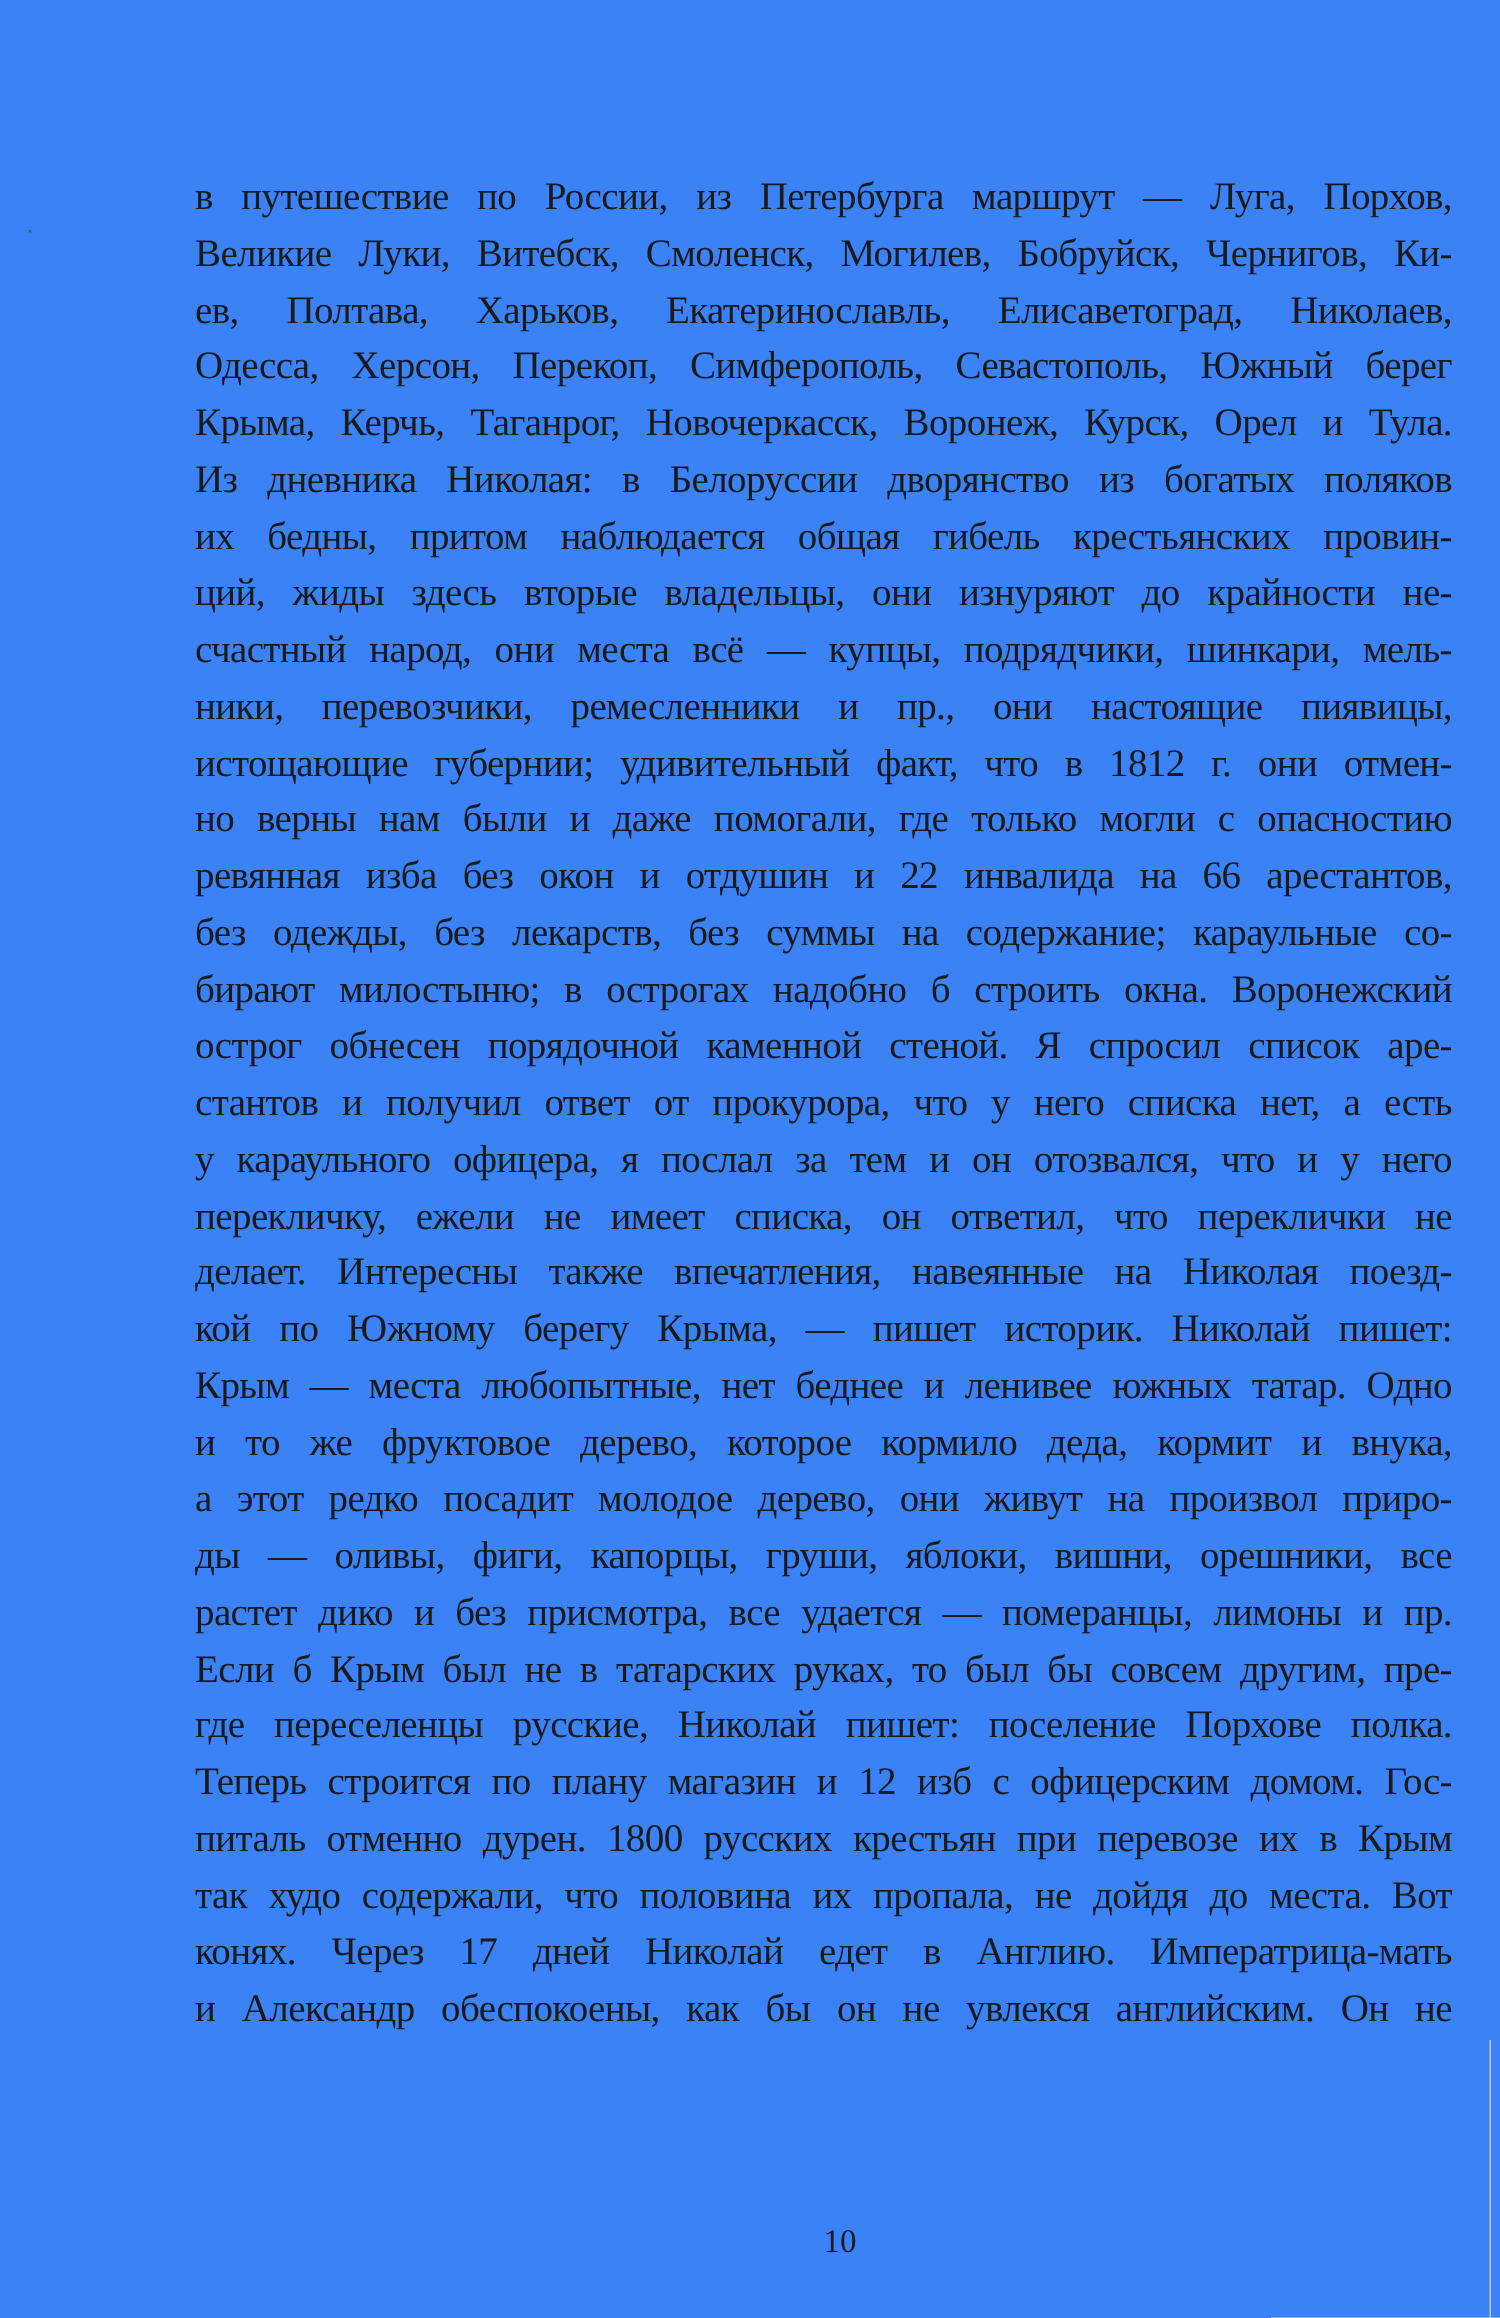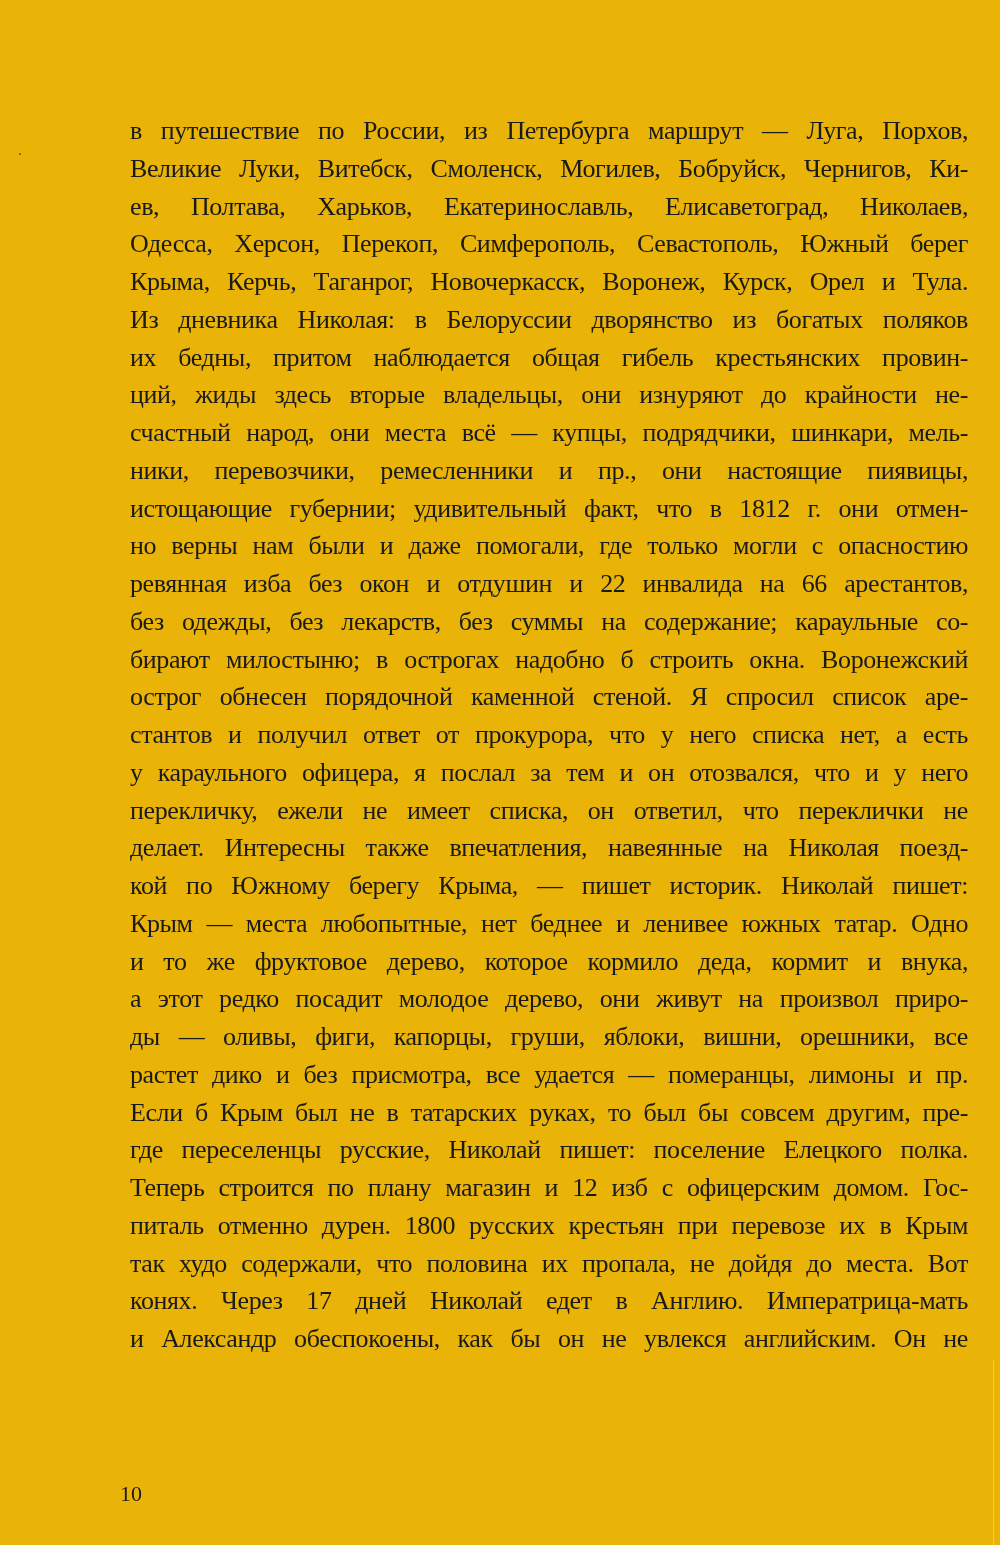--- a/index.html
+++ b/index.html
@@ -11,21 +11,21 @@
       width: 1000px;
       height: 1545px;
       position: relative;
       overflow: hidden;
     }
     .page {
       position: absolute;
       left: 0; top: 0;
       width: 1000px;
       height: 1545px;
-      background: #eab308;
+      background: #3b82f6;
     }
     .speck {
       position: absolute;
       left: 19px;
       top: 153px;
       width: 2px;
       height: 2px;
       background: #555;
       border-radius: 50%;
     }
@@ -49,20 +49,21 @@
       overflow: visible;
     }
     .line.last {
       text-align-last: justify;
     }
     .page-number {
       position: absolute;
       left: 0;
       width: 1000px;
       top: 1481px;
+      text-align: center;
       font-family: "Liberation Serif", "DejaVu Serif", serif;
       font-size: 22px;
       color: #1a1a1a;
       padding-left: 120px;
       box-sizing: border-box;
     }
     .edge-line {
       position: absolute;
       left: 993px;
       top: 1360px;
@@ -98,21 +99,21 @@
     <span class="line">у караульного офицера, я послал за тем и он отозвался, что и у него</span>
     <span class="line">перекличку, ежели не имеет списка, он ответил, что переклички не</span>
     <span class="line">делает. Интересны также впечатления, навеянные на Николая поезд-</span>
     <span class="line">кой по Южному берегу Крыма, — пишет историк. Николай пишет:</span>
     <span class="line">Крым — места любопытные, нет беднее и ленивее южных татар. Одно</span>
     <span class="line">и то же фруктовое дерево, которое кормило деда, кормит и внука,</span>
     <span class="line">а этот редко посадит молодое дерево, они живут на произвол приро-</span>
     <span class="line">ды — оливы, фиги, капорцы, груши, яблоки, вишни, орешники, все</span>
     <span class="line">растет дико и без присмотра, все удается — померанцы, лимоны и пр.</span>
     <span class="line">Если б Крым был не в татарских руках, то был бы совсем другим, пре-</span>
-    <span class="line">где переселенцы русские, Николай пишет: поселение Елецкого полка.</span>
+    <span class="line">где переселенцы русские, Николай пишет: поселение Порхове полка.</span>
     <span class="line">Теперь строится по плану магазин и 12 изб с офицерским домом. Гос-</span>
     <span class="line">питаль отменно дурен. 1800 русских крестьян при перевозе их в Крым</span>
     <span class="line">так худо содержали, что половина их пропала, не дойдя до места. Вот</span>
     <span class="line">конях. Через 17 дней Николай едет в Англию. Императрица-мать</span>
     <span class="line last">и Александр обеспокоены, как бы он не увлекся английским. Он не</span>
   </div>
 
   <div class="page-number">10</div>
 
   <div class="edge-line"></div>

